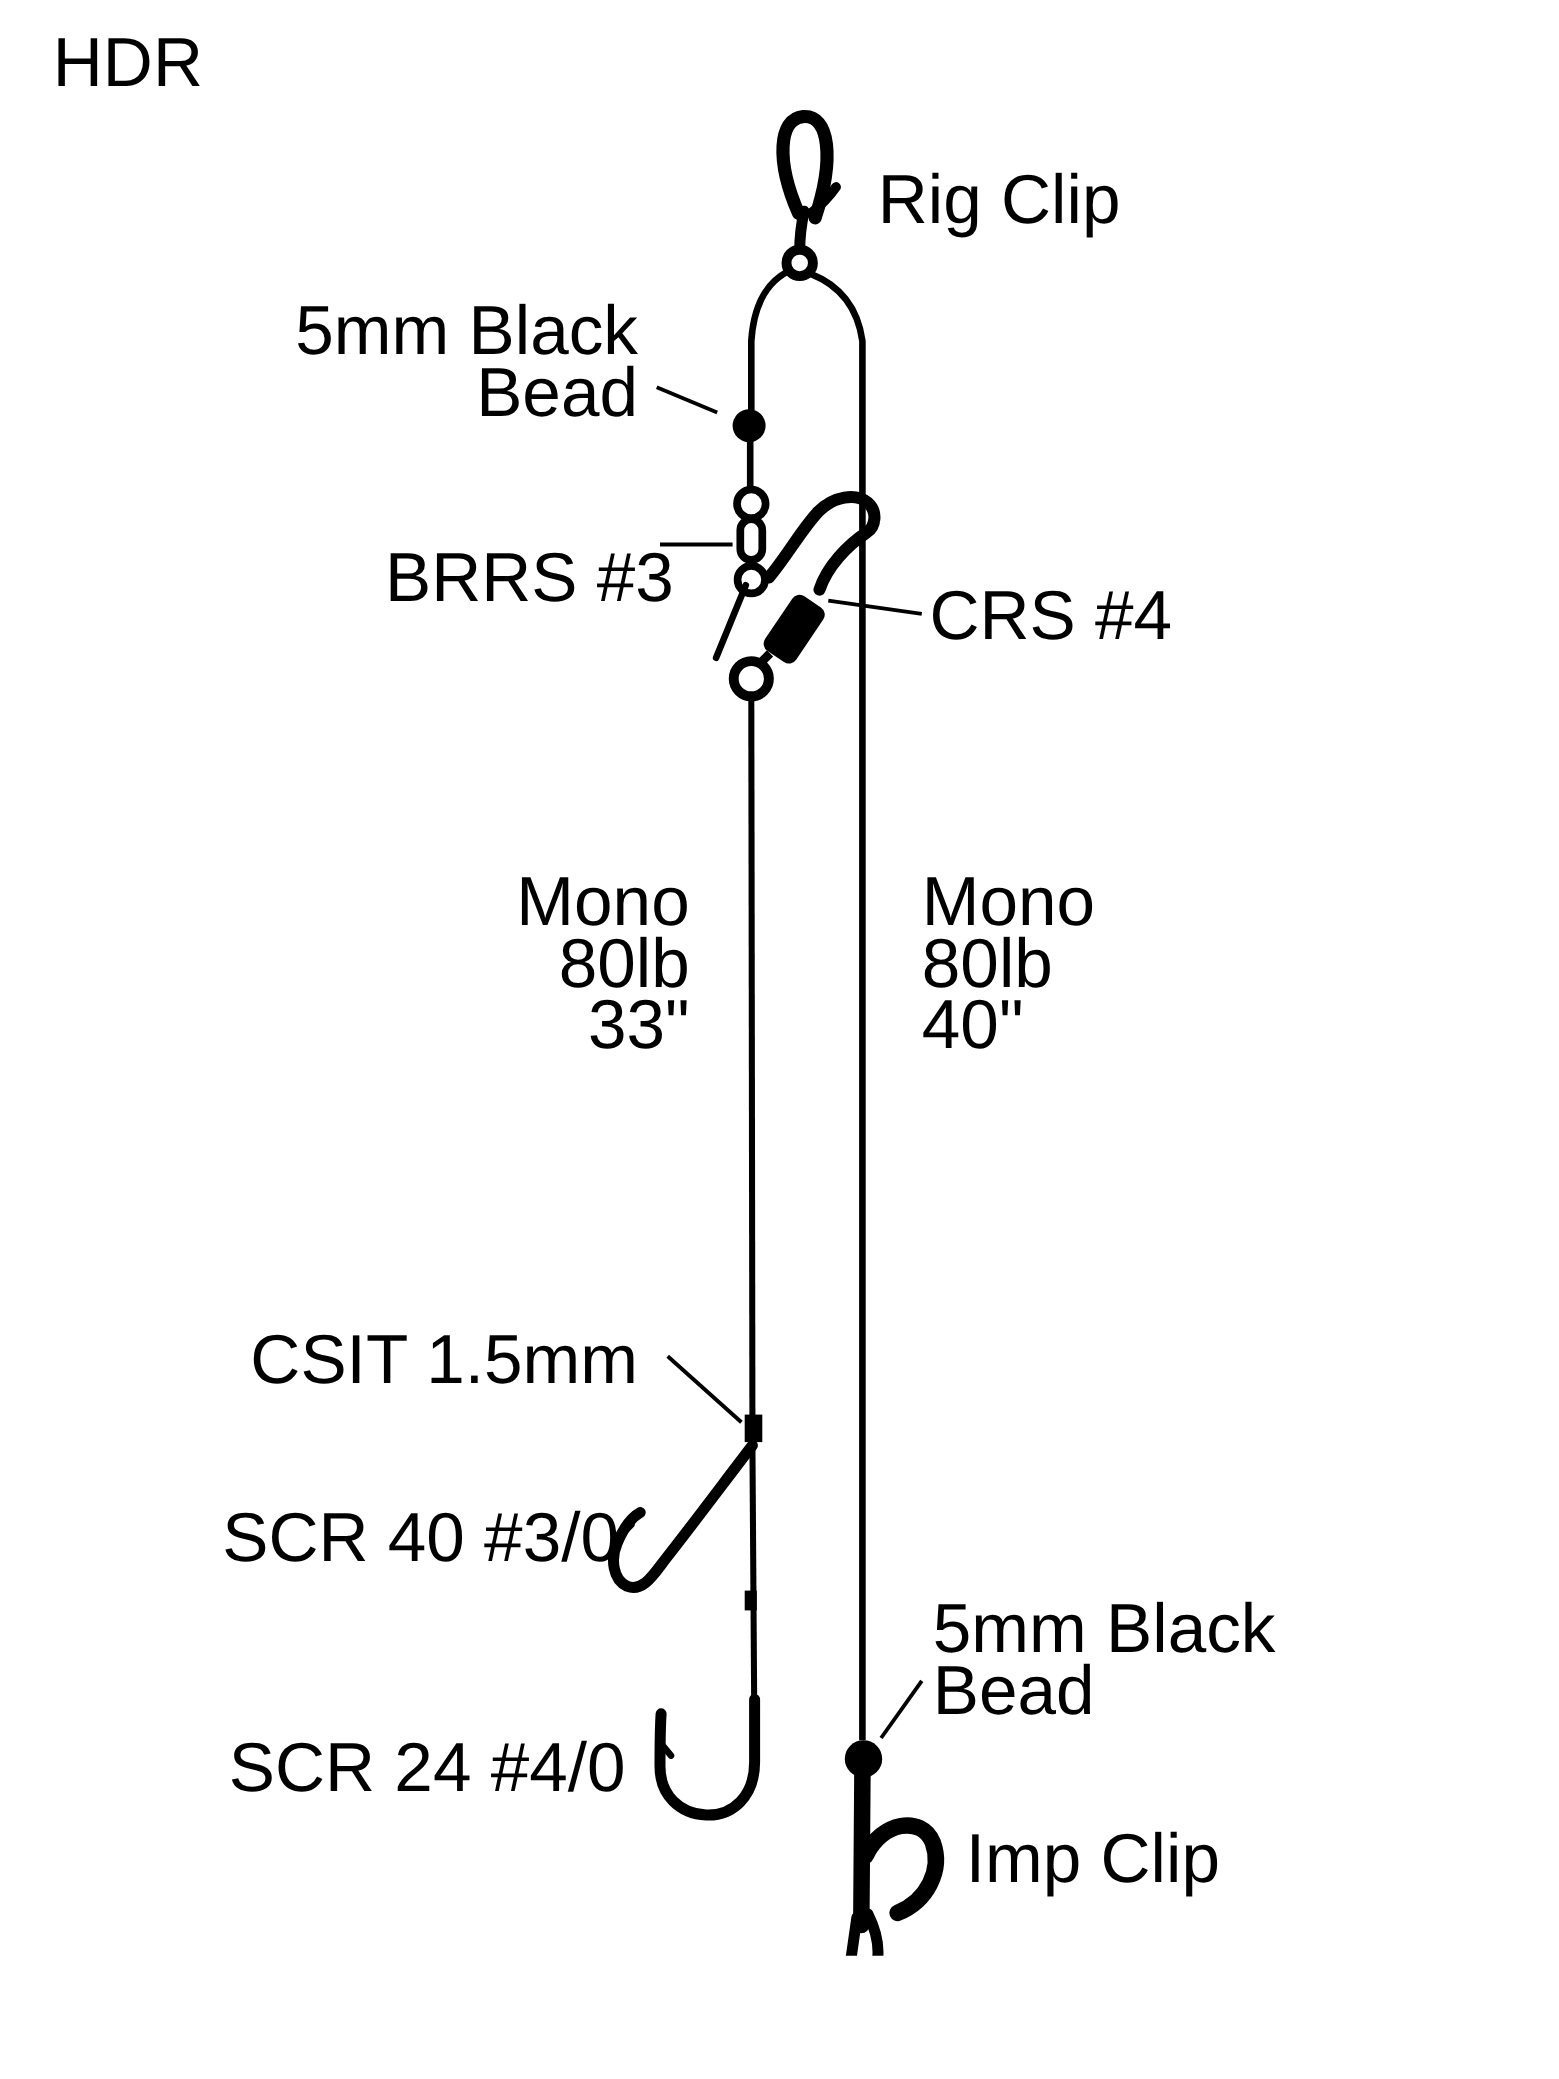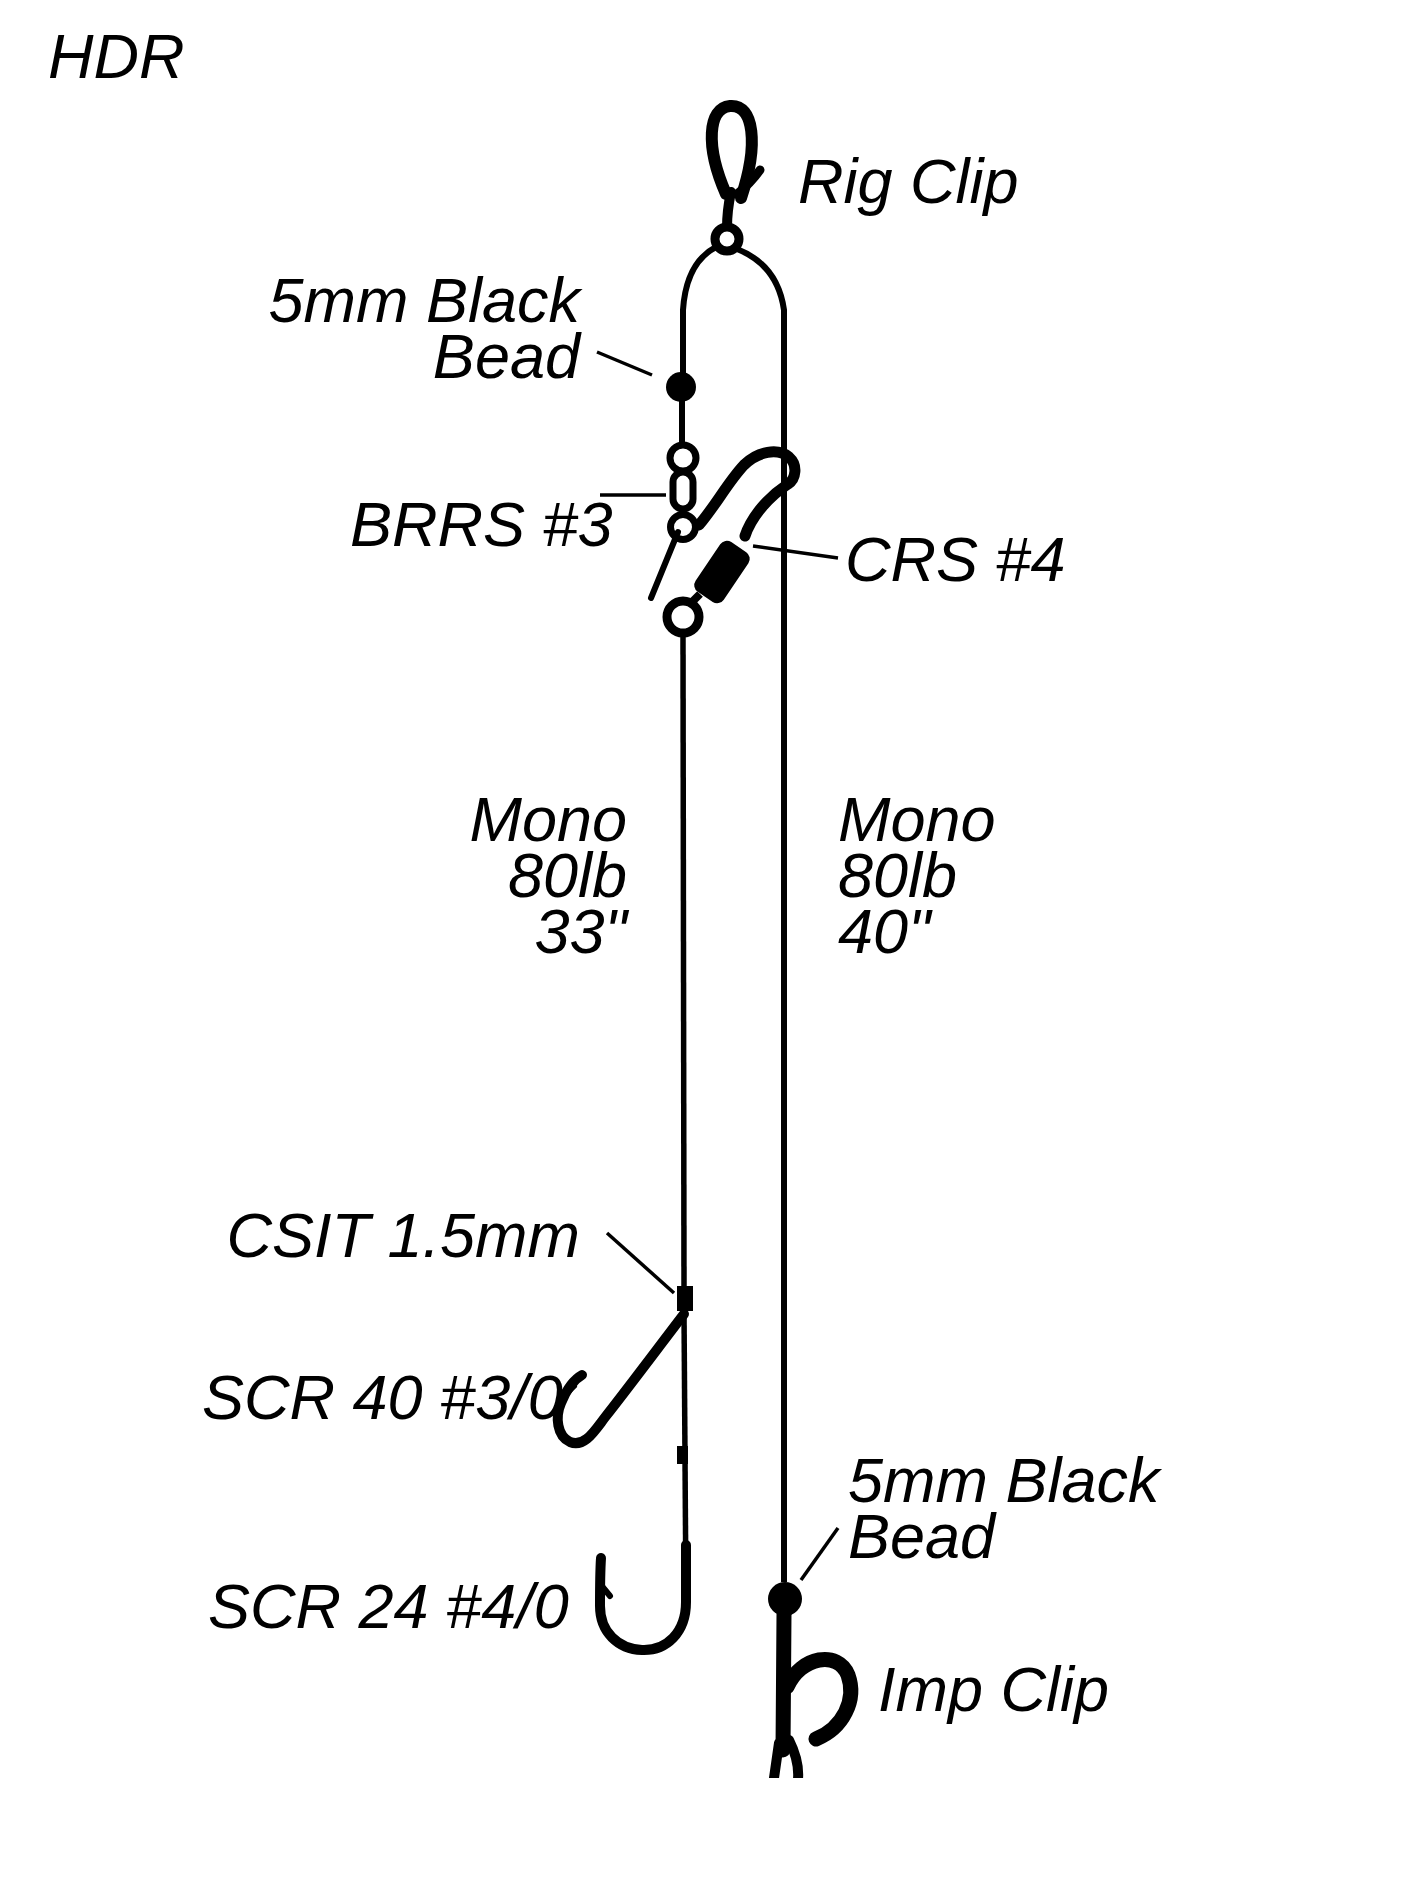--- a/index.html
+++ b/index.html
@@ -6,21 +6,20 @@
     margin: 0;
     padding: 0;
     background: var(--bg, #ffffff);
   }
   .stage {
     width: 1417px;
     height: 1778px;
     position: relative;
     background: var(--bg, #ffffff);
     font-family: "Liberation Sans", sans-serif;
-    font-style: italic;
   }
   svg { display: block; }
   .ink-stroke { stroke: var(--ink, #000); fill: none; }
   .ink-fill   { fill: var(--ink, #000); stroke: none; }
   .ink-hollow { stroke: var(--ink, #000); fill: var(--bg, #fff); }
   .leader { stroke: var(--ink, #000); stroke-width: 3.5; fill: none; }
   text {
     fill: var(--ink, #000);
     font-family: "Liberation Sans", sans-serif;
     font-size: 63px;

